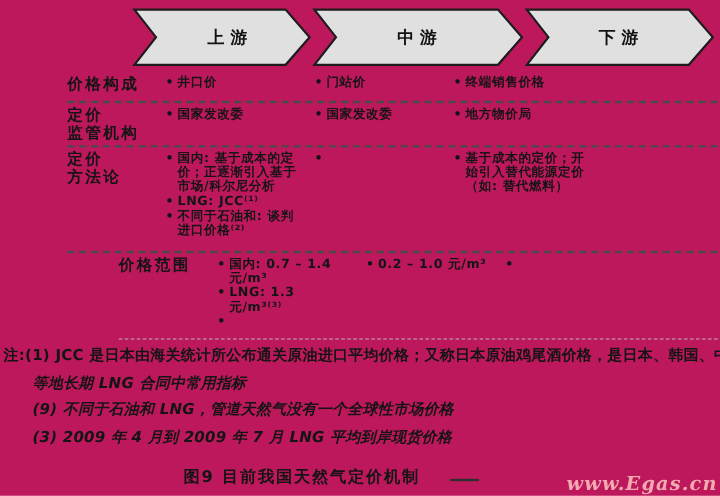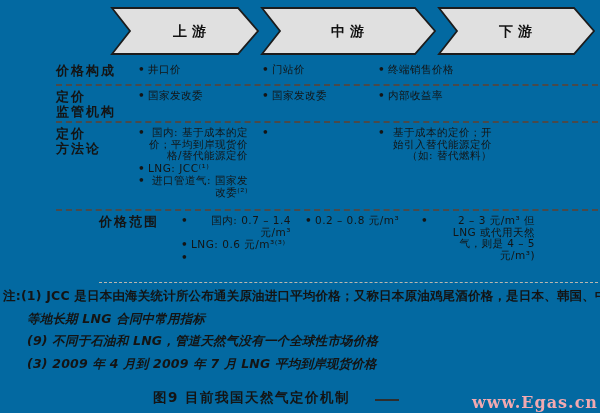--- a/index.html
+++ b/index.html
@@ -1,19 +1,19 @@
 <!DOCTYPE html>
 <html><head>
 <meta charset="utf-8">
 <style>
   html,body{margin:0;padding:0;}
   .page{
     position:relative;
     width:600px;height:413px;
-    background:#0369a1;
+    background:#be185d;
     font-family:"DejaVu Sans",sans-serif;
     color:#141414;
     overflow:hidden;
   }
   
   .arrow-band{position:absolute;left:0;top:4px;width:600px;height:56px;}
   .arrow-band svg{display:block;}
   .stage-label{
     font-family:"DejaVu Sans",sans-serif;
     font-size:14px;font-weight:bold;letter-spacing:5px;fill:#111;
@@ -32,44 +32,43 @@
     line-height:1.18;white-space:pre-line;
     padding-top:3px;
   }
   .cell{box-sizing:border-box;padding-top:4px;}
   .c1{flex:0 0 124px;}
   .c2{flex:0 0 116px;}
   .c3{flex:1 1 auto;}
   .bullet-item{display:flex;margin-bottom:1px;}
   .bullet{flex:0 0 10px;font-size:10.5px;line-height:11px;font-weight:bold;}
   .bullet-text{
-    font-size:10.5px;font-weight:normal;line-height:11.5px;
+    font-size:10.5px;font-weight:bold;line-height:11.5px;
     letter-spacing:0.5px;
-    text-align:right;
   }
   .c1 .bullet-text{max-width:100px;}
   .c3 .bullet-text{max-width:104px;}
   
   .notes{position:absolute;left:3px;top:285px;width:596px;}
   .note-line{
     font-size:12.5px;font-weight:bold;letter-spacing:0.2px;
     line-height:22.5px;white-space:nowrap;
   }
   .note-line.indent{padding-left:24px;font-style:italic;}
   
   .caption-wrap{
     position:absolute;left:0;top:389px;width:552px;
     display:flex;justify-content:center;align-items:center;gap:25px;
   }
   .caption{font-size:13.5px;font-weight:bold;letter-spacing:1.5px;}
   .caption-rule{width:24px;height:2px;background:#2e2e2e;margin-top:3px;}
   
   .watermark{
     position:absolute;right:2px;bottom:1px;
-    font-family:"DejaVu Serif",serif;font-weight:bold;
+    font-family:"DejaVu Serif",serif;font-style:italic;font-weight:bold;
     font-size:16px;letter-spacing:1px;color:#f2a9b0;
   }
 </style>
 </head>
 <body>
 
 <div class="page">
 
   <div class="arrow-band">
     <svg width="600" height="56" viewBox="0 0 600 56">
@@ -117,40 +116,40 @@
         </div>
       <div class="cell c2">
           <div class="bullet-item">
             <span class="bullet">•</span>
             <span class="bullet-text">国家发改委</span>
           </div>
         </div>
       <div class="cell c3">
           <div class="bullet-item">
             <span class="bullet">•</span>
-            <span class="bullet-text">内部收益率</span>
+            <span class="bullet-text">地方物价局</span>
           </div>
         </div>
     </div>
 
     <div class="trow r3">
       <div class="rlabel">定价
 方法论</div>
       <div class="cell c1">
           <div class="bullet-item">
             <span class="bullet">•</span>
-            <span class="bullet-text">国内: 基于成本的定价；平均到岸现货价格/替代能源定价</span>
+            <span class="bullet-text">国内: 基于成本的定价；正逐渐引入基于市场/科尔尼分析</span>
           </div>
           <div class="bullet-item">
             <span class="bullet">•</span>
             <span class="bullet-text">LNG: JCC⁽¹⁾</span>
           </div>
           <div class="bullet-item">
             <span class="bullet">•</span>
-            <span class="bullet-text">进口管道气: 国家发改委⁽²⁾</span>
+            <span class="bullet-text">不同于石油和: 谈判进口价格⁽²⁾</span>
           </div>
         </div>
       <div class="cell c2">
           <div class="bullet-item">
             <span class="bullet">•</span>
           </div>
         </div>
       <div class="cell c3">
           <div class="bullet-item">
             <span class="bullet">•</span>
@@ -161,36 +160,35 @@
 
     <div class="trow r4 last">
       <div class="rlabel">价格范围</div>
       <div class="cell c1">
           <div class="bullet-item">
             <span class="bullet">•</span>
             <span class="bullet-text">国内: 0.7 – 1.4 元/m³</span>
           </div>
           <div class="bullet-item">
             <span class="bullet">•</span>
-            <span class="bullet-text">LNG: 0.6 元/m³⁽³⁾</span>
-          </div>
-          <div class="bullet-item">
-            <span class="bullet">•</span>
-          </div>
-        </div>
-      <div class="cell c2">
-          <div class="bullet-item">
-            <span class="bullet">•</span>
-            <span class="bullet-text">0.2 – 0.8 元/m³</span>
-          </div>
-        </div>
-      <div class="cell c3">
-          <div class="bullet-item">
-            <span class="bullet">•</span>
-            <span class="bullet-text">2 – 3 元/m³ 但 LNG 或代用天然气，则是 4 – 5 元/m³)</span>
+            <span class="bullet-text">LNG: 1.3 元/m³⁽³⁾</span>
+          </div>
+          <div class="bullet-item">
+            <span class="bullet">•</span>
+          </div>
+        </div>
+      <div class="cell c2">
+          <div class="bullet-item">
+            <span class="bullet">•</span>
+            <span class="bullet-text">0.2 – 1.0 元/m³</span>
+          </div>
+        </div>
+      <div class="cell c3">
+          <div class="bullet-item">
+            <span class="bullet">•</span>
           </div>
         </div>
     </div>
 
   </div>
 
   <div class="notes">
     <div class="note-line">注:(1) JCC 是日本由海关统计所公布通关原油进口平均价格；又称日本原油鸡尾酒价格，是日本、韩国、中国和台湾</div>
     <div class="note-line indent">等地长期 LNG 合同中常用指标</div>
     <div class="note-line indent">(9) 不同于石油和 LNG，管道天然气没有一个全球性市场价格</div>

